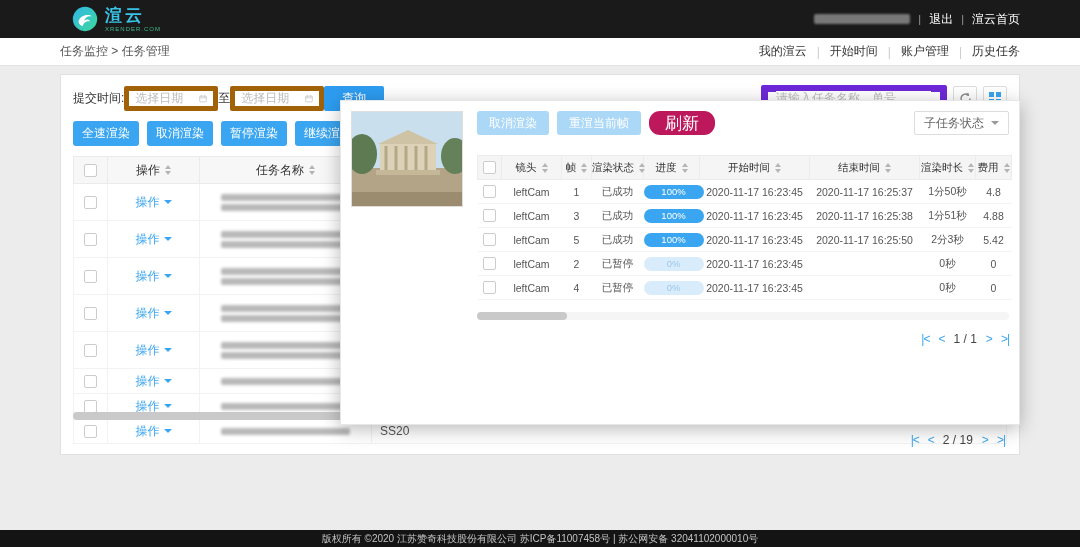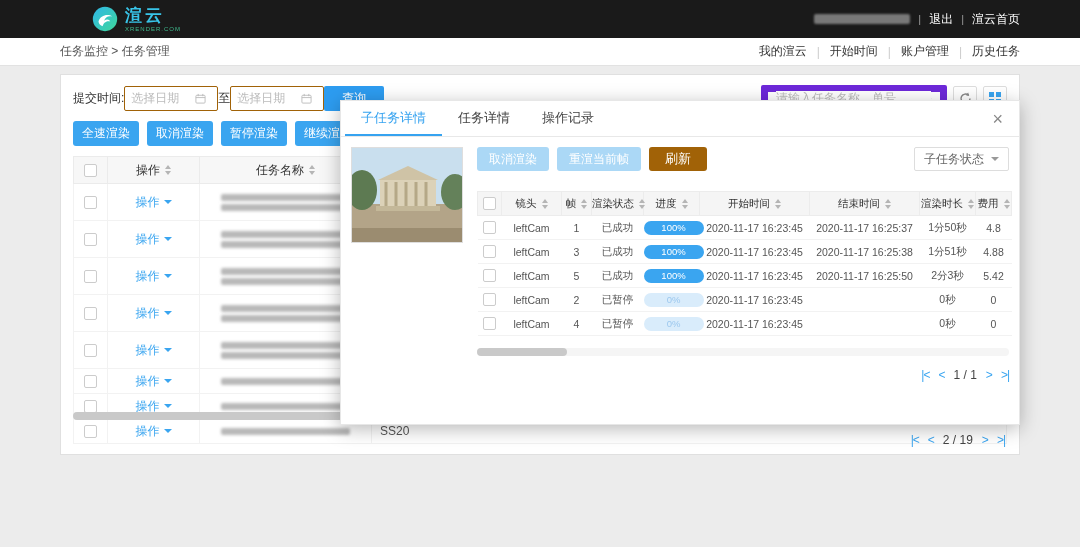--- a/index.html
+++ b/index.html
@@ -1,21 +1,21 @@
 <!DOCTYPE html>
 <html><head>
 <meta charset="utf-8">
 <style>
 *{margin:0;padding:0;box-sizing:border-box}
 html,body{background:#555}
 body{font-family:"Liberation Sans","DejaVu Sans",sans-serif}
 .screen{position:relative;width:1080px;height:547px;background:#ececec;overflow:hidden;margin:0 auto}
 
 
-.topbar{height:38px;background:#1a1a1a;display:flex;align-items:center;justify-content:space-between;padding:0 60px 0 92px}
+.topbar{height:38px;background:#1a1a1a;display:flex;align-items:center;justify-content:space-between;padding:0 60px 0 72px}
 .brand{display:flex;align-items:center;gap:7px;cursor:pointer}
 .brand-icon{width:26px;height:26px;flex:none}
 .brand-text{display:flex;flex-direction:column;line-height:1}
 .brand-name{font-size:17px;font-weight:bold;color:#38c4e8;letter-spacing:3px}
 .brand-sub{font-size:6px;color:#3fba8d;letter-spacing:1px;margin-top:2px}
 .topbar-right{display:flex;align-items:center;gap:8px;color:#fff;font-size:12px}
 .redacted{display:inline-block;width:96px;height:10px;background:#787878;border-radius:2px;filter:blur(1px)}
 .topbar-right a{color:#fff;text-decoration:none;cursor:pointer}
 .tsep{color:#999;font-size:11px}
 
@@ -23,21 +23,21 @@
 .subnav{height:28px;background:#fff;border-bottom:1px solid #e2e2e2;display:flex;align-items:center;justify-content:space-between;padding:0 60px;font-size:12px;color:#555}
 .subnav-links{display:flex;align-items:center;gap:10px}
 .subnav-links a{color:#333;text-decoration:none;cursor:pointer}
 .vsep{color:#ccc}
 
 
 .content{padding:8px 60px 0}
 .panel{position:relative;background:#fff;border:1px solid #e0e0e0;height:381px;padding:10px 12px}
 
 .filter-row{display:flex;align-items:center;gap:0;font-size:12px;color:#333}
-.dateinput{width:94px;height:25px;border:1px solid #a16207;border-radius:2px;display:flex;align-items:center;padding:0 6px;background:#fff}
+.dateinput{width:94px;height:25px;border:5px solid #a16207;border-radius:2px;display:flex;align-items:center;padding:0 6px;background:#fff}
 .dateinput input{border:none;outline:none;width:64px;font-size:12px;color:#555;font-family:inherit}
 .dateinput input::placeholder{color:#bbb}
 .btn-primary{height:25px;padding:0 18px;background:#2d9cf0;color:#fff;border:none;border-radius:2px;font-size:12px;cursor:pointer}
 .filter-right{margin-left:auto;display:flex;align-items:center;gap:6px}
 .searchbox{width:186px;height:26px;border:7px solid #6d28d9;border-radius:2px;display:flex;align-items:center;padding:0 8px;background:#fff}
 .searchbox input{border:none;outline:none;flex:1;font-size:12px;color:#555;font-family:inherit}
 .searchbox input::placeholder{color:#bbb}
 .iconbtn{width:24px;height:24px;border:1px solid #ddd;border-radius:2px;display:flex;align-items:center;justify-content:center;background:#fff;cursor:pointer}
 
 .actions{display:flex;gap:8px;margin-top:10px}
@@ -76,21 +76,21 @@
 .tab.active{color:#36a3f0;border-bottom-color:#36a3f0}
 .mclose{margin-left:auto;font-size:18px;color:#888;padding:0 12px;cursor:pointer;line-height:34px}
 .modal-body{display:flex;padding:10px}
 .modal-left{width:114px;margin-right:12px;flex:none}
 .mthumb{width:112px;height:96px;border:1px solid #dedede;overflow:hidden}
 .stats{margin-top:14px;border:1px solid #e8e8e8;background:#fafafa;padding:10px 9px;font-size:12px;color:#333}
 .stat-row{line-height:19px}
 .modal-right{flex:1;min-width:0}
 .mtoolbar{display:flex;align-items:center;gap:8px}
 .btn-disabled{height:24px;padding:0 12px;background:#abd8f6;color:#fff;border:none;border-radius:3px;font-size:12px;cursor:not-allowed;font-family:inherit}
-.btn-refresh{height:24px;padding:0 16px;background:#a16207;color:#fff;border:none;border-radius:3px;font-size:13px;cursor:pointer;font-family:inherit}
+.btn-refresh{height:24px;padding:0 16px;background:#be185d;color:#fff;border:none;border-radius:11px;font-size:17px;cursor:pointer;font-family:inherit}
 .mselect{margin-left:auto;border:1px solid #ddd;border-radius:2px;height:24px;padding:0 9px;font-size:12px;color:#666;display:flex;align-items:center;gap:7px;cursor:pointer;background:#fff}
 .mselect .caret{border-top-color:#999}
 
 .subtable{width:100%;border-collapse:collapse;margin-top:20px;font-size:10.5px;table-layout:fixed}
 .subtable th{background:#f5f5f5;height:24px;font-weight:normal;color:#333;border:1px solid #ececec;white-space:nowrap}
 .subtable td{height:24px;text-align:center;color:#555;border-bottom:1px solid #f2f2f2;white-space:nowrap}
 .pill{width:60px;height:14px;border-radius:7px;background:#3aa5f0;color:#fff;font-size:9.5px;line-height:14px;margin:0 auto;text-align:center}
 .pill.paused{background:#d9ecfb;color:#9cc8ee}
 .mscroll{height:8px;background:#f5f5f5;border-radius:4px;margin-top:12px;position:relative}
 .mscroll .thumb{width:90px;height:8px;background:#c9c9c9;border-radius:4px;cursor:pointer}
@@ -320,26 +320,20 @@
         <span class="pg">&lt;</span>
         <span class="pg-label">2 / 19</span>
         <span class="pg">&gt;</span>
         <span class="pg">&gt;|</span>
       </div>
 
     </div>
   </div>
 
   <div class="modal">
-    <div class="modal-tabs">
-      <div class="tab active">子任务详情</div>
-      <div class="tab">任务详情</div>
-      <div class="tab">操作记录</div>
-      <span class="mclose">×</span>
-    </div>
     <div class="modal-body">
       <div class="modal-left">
         <div class="mthumb">
           <svg width="112" height="96" viewBox="0 0 112 96">
             <rect width="112" height="56" fill="#c9dfee"></rect>
             <rect y="56" width="112" height="40" fill="#b3a488"></rect>
             <polygon points="26,32 86,32 56,18" fill="#cfc3a6"></polygon>
             <rect x="28" y="32" width="56" height="26" fill="#dcd2b8"></rect>
             <g stroke="#b5a887" stroke-width="3">
               <line x1="34" y1="34" x2="34" y2="58"></line>
@@ -489,14 +483,17 @@
           <span class="pg">|&lt;</span>
           <span class="pg">&lt;</span>
           <span class="pg-label">1 / 1</span>
           <span class="pg">&gt;</span>
           <span class="pg">&gt;|</span>
         </div>
       </div>
     </div>
   </div>
 
+  <footer class="footer">
+    <span>版权所有 ©2020 江苏赞奇科技股份有限公司 苏ICP备11007458号 | 苏公网安备 32041102000010号</span>
+  </footer>
 
 </div>
 
 </body></html>

